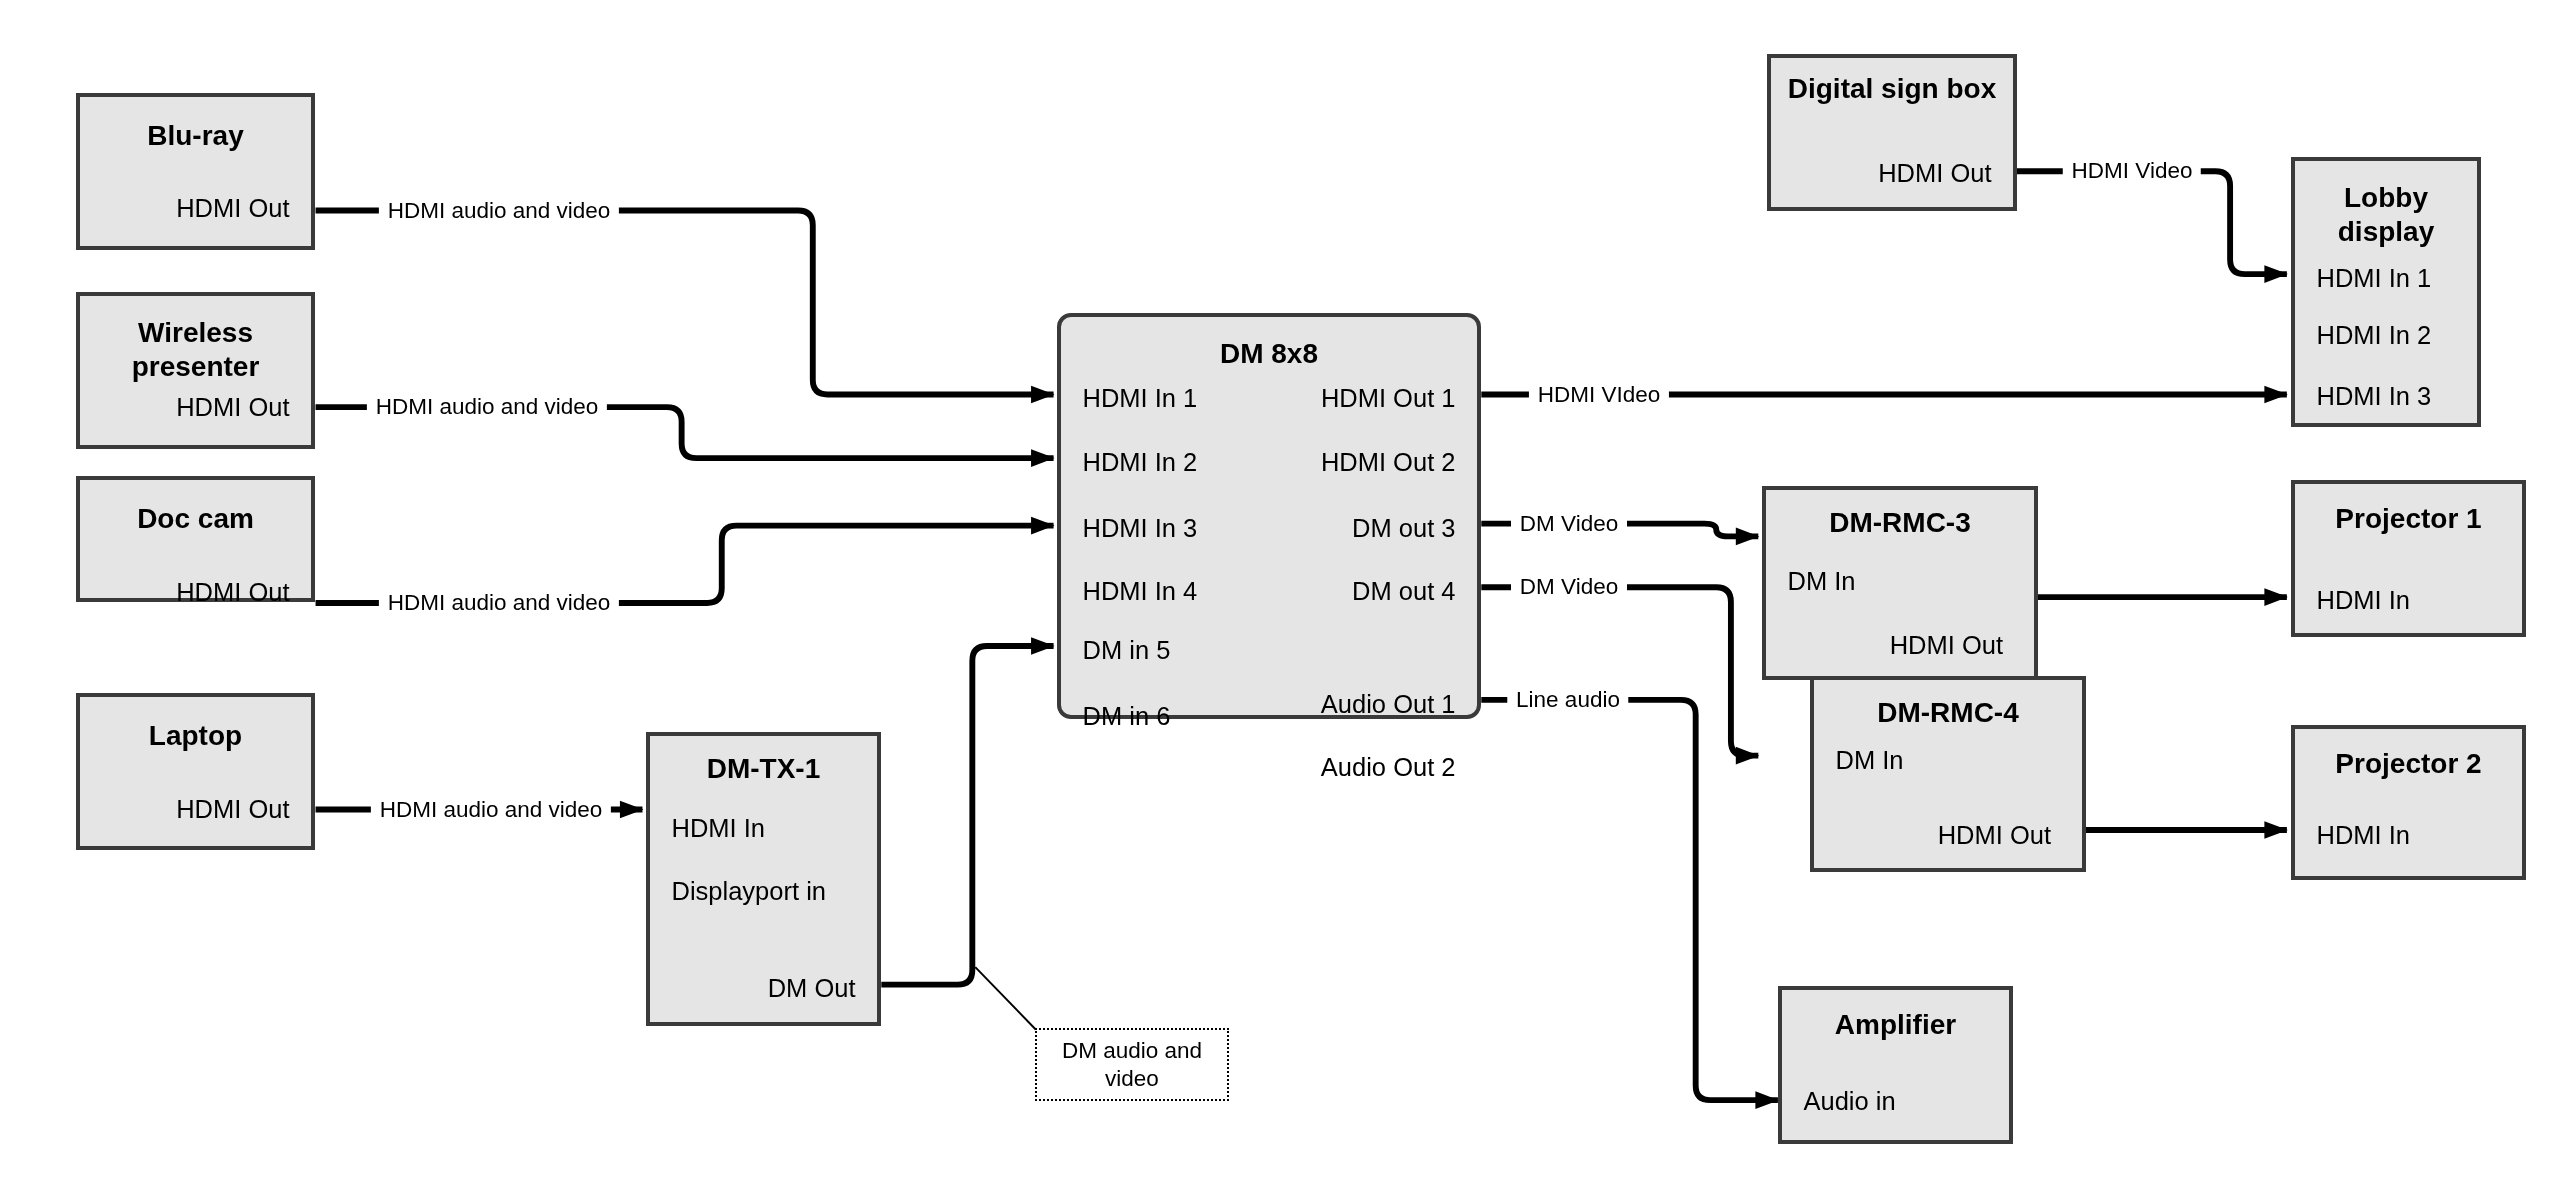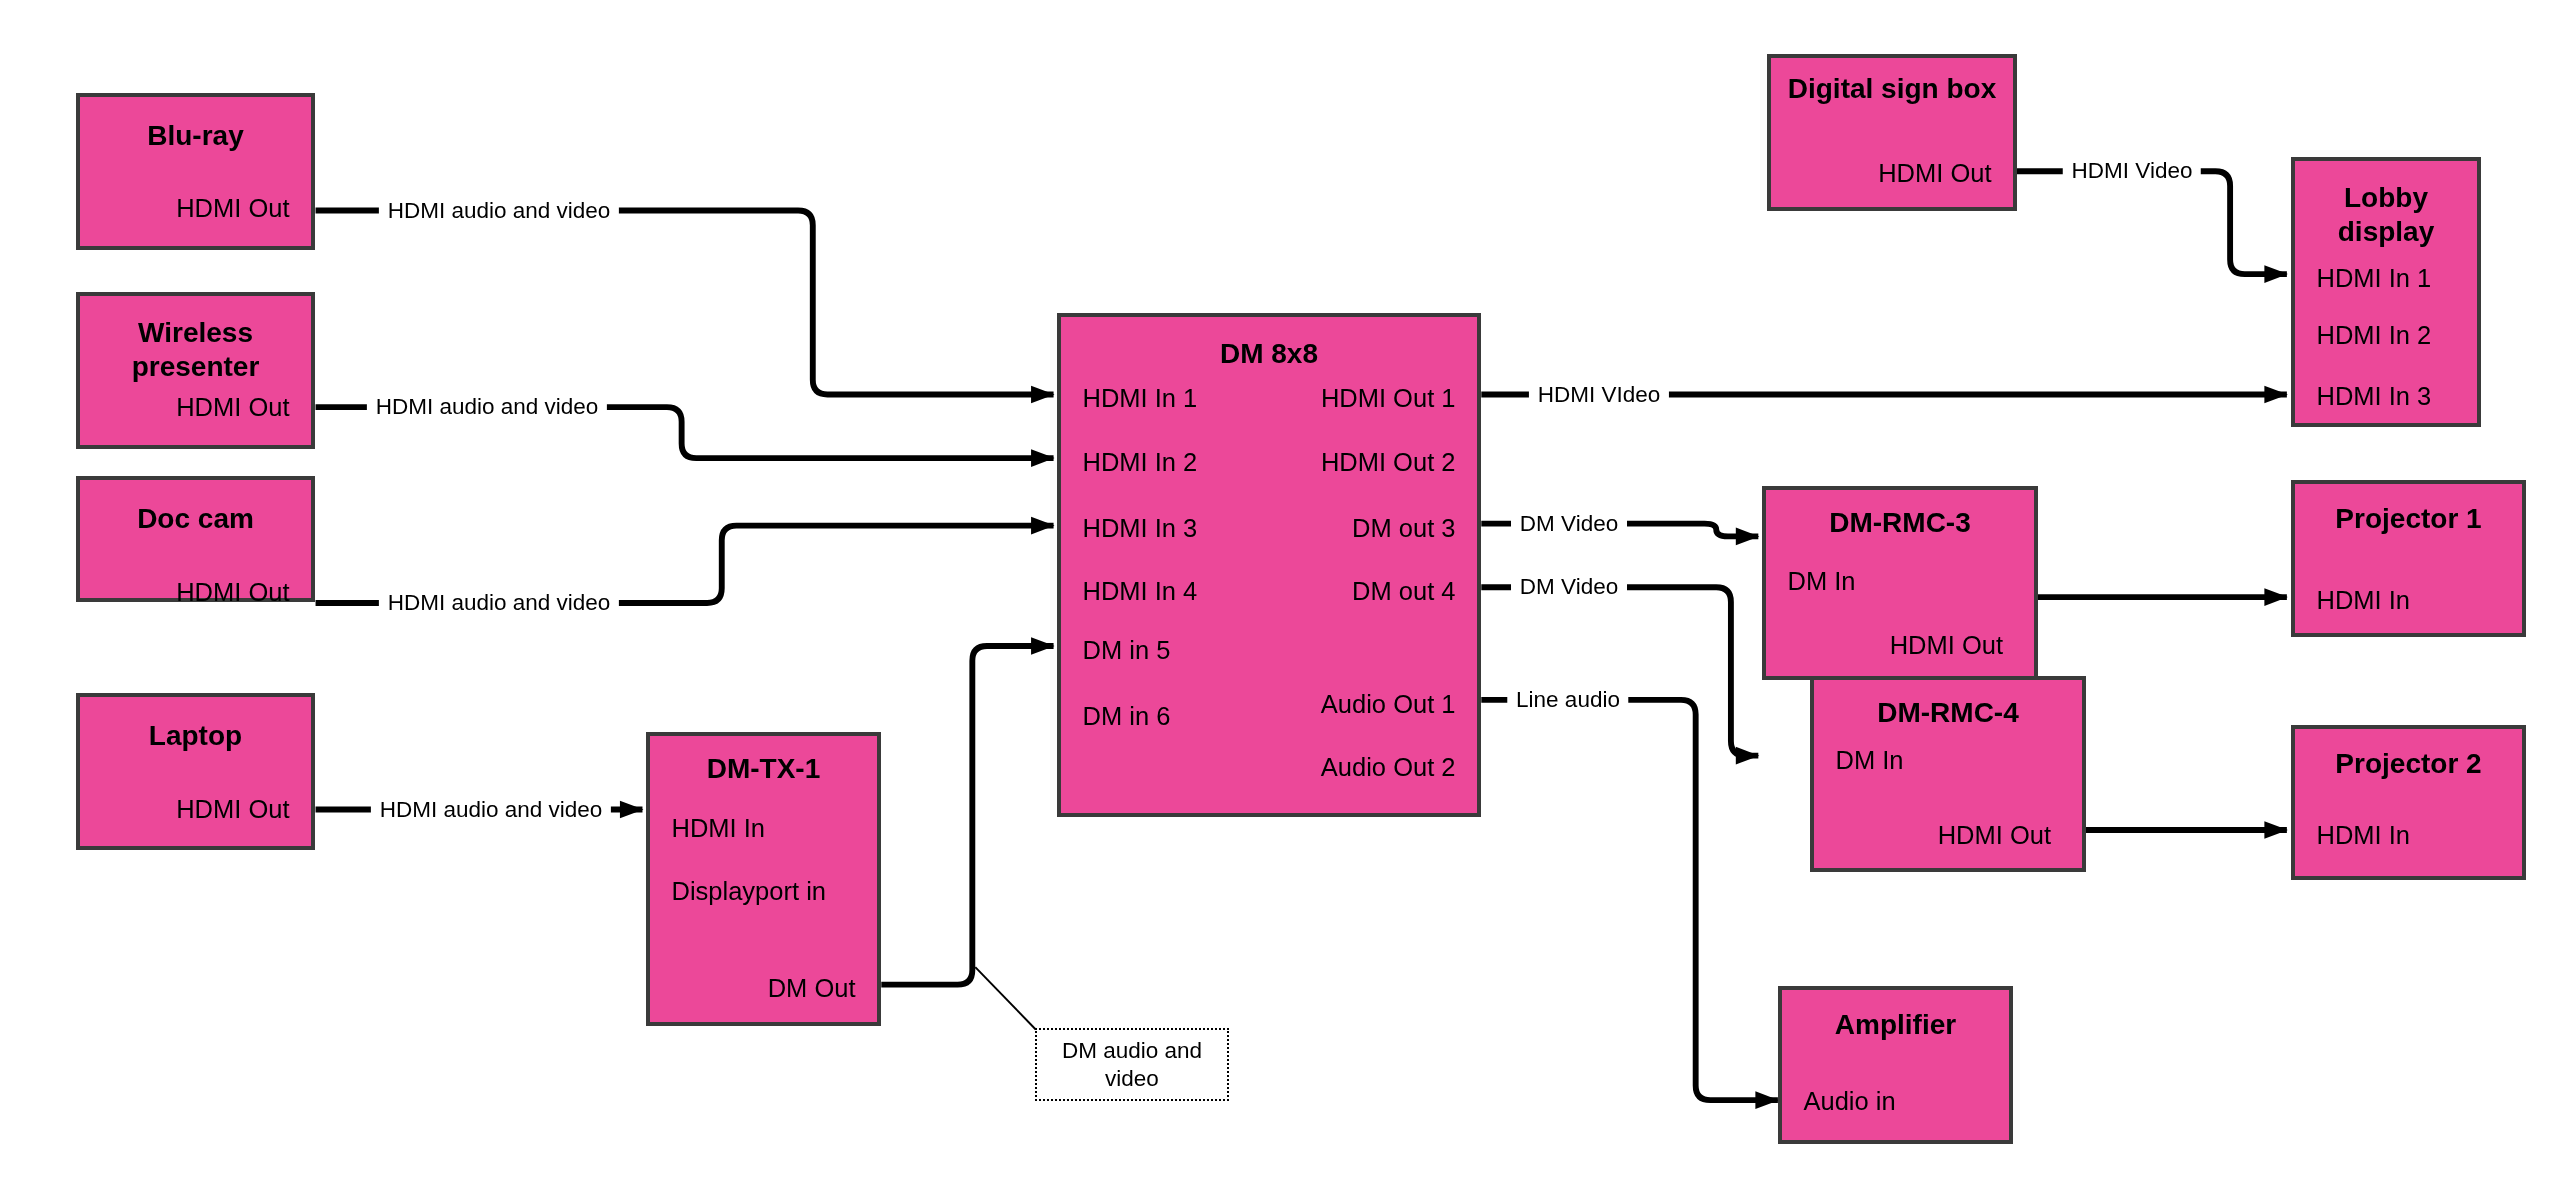--- a/index.html
+++ b/index.html
@@ -1,18 +1,18 @@
 <!DOCTYPE html>
 <html><head>
 <meta charset="utf-8">
 <style>
   html,body{margin:0;padding:0;background:#fff;}
   #canvas{position:relative;width:2576px;height:1201px;background:#fff;
           font-family:"Liberation Sans",sans-serif;color:#000;overflow:hidden;}
-  .box{position:absolute;background:#ec4899;border:4.9px solid #3a3a3a;box-sizing:border-box;}
+  .box{position:absolute;background:#e5e5e5;border:4.9px solid #3a3a3a;box-sizing:border-box;}
   .title{position:absolute;left:0;right:0;text-align:center;font-weight:bold;
          font-size:28px;line-height:34px;}
   .tw{display:inline-block;}
   .port{position:absolute;transform:translateY(-50%);font-size:25.5px;white-space:nowrap;}
   .pl{left:21.5px;}
   .pr{right:21.5px;text-align:right;}
   #wires{position:absolute;left:0;top:0;width:2576px;height:1201px;pointer-events:none;}
   .wlabel{position:absolute;transform:translate(-50%,-50%);background:#fff;
           padding:0 8.8px;font-size:22.5px;white-space:nowrap;}
   .callout-box{position:absolute;border:2px dotted #000;background:#fff;
@@ -69,21 +69,21 @@
     <span class="port pr" style="top:112px">HDMI Out</span>
   </div>
 
   <div class="box" style="left:646px;top:732px;width:235px;height:294px;">
     <div class="title" style="top:15.7px">DM-TX-1</div>
     <span class="port pl" style="top:92px">HDMI In</span>
     <span class="port pl" style="top:155px">Displayport in</span>
     <span class="port pr" style="top:252px">DM Out</span>
   </div>
 
-  <div class="box" style="left:1057px;top:313px;width:424px;height:504px;">
+  <div class="box" style="left:1057px;top:313px;width:424px;height:406px;border-radius:14px;">
     <div class="title" style="top:19.6px">DM 8x8</div>
     <span class="port pl" style="top:81px">HDMI In 1</span>
     <span class="port pl" style="top:145px">HDMI In 2</span>
     <span class="port pl" style="top:211px">HDMI In 3</span>
     <span class="port pl" style="top:274px">HDMI In 4</span>
     <span class="port pl" style="top:333px">DM in 5</span>
     <span class="port pl" style="top:399px">DM in 6</span>
     <span class="port pr" style="top:81px">HDMI Out 1</span>
     <span class="port pr" style="top:145px">HDMI Out 2</span>
     <span class="port pr" style="top:211px">DM out 3</span>

